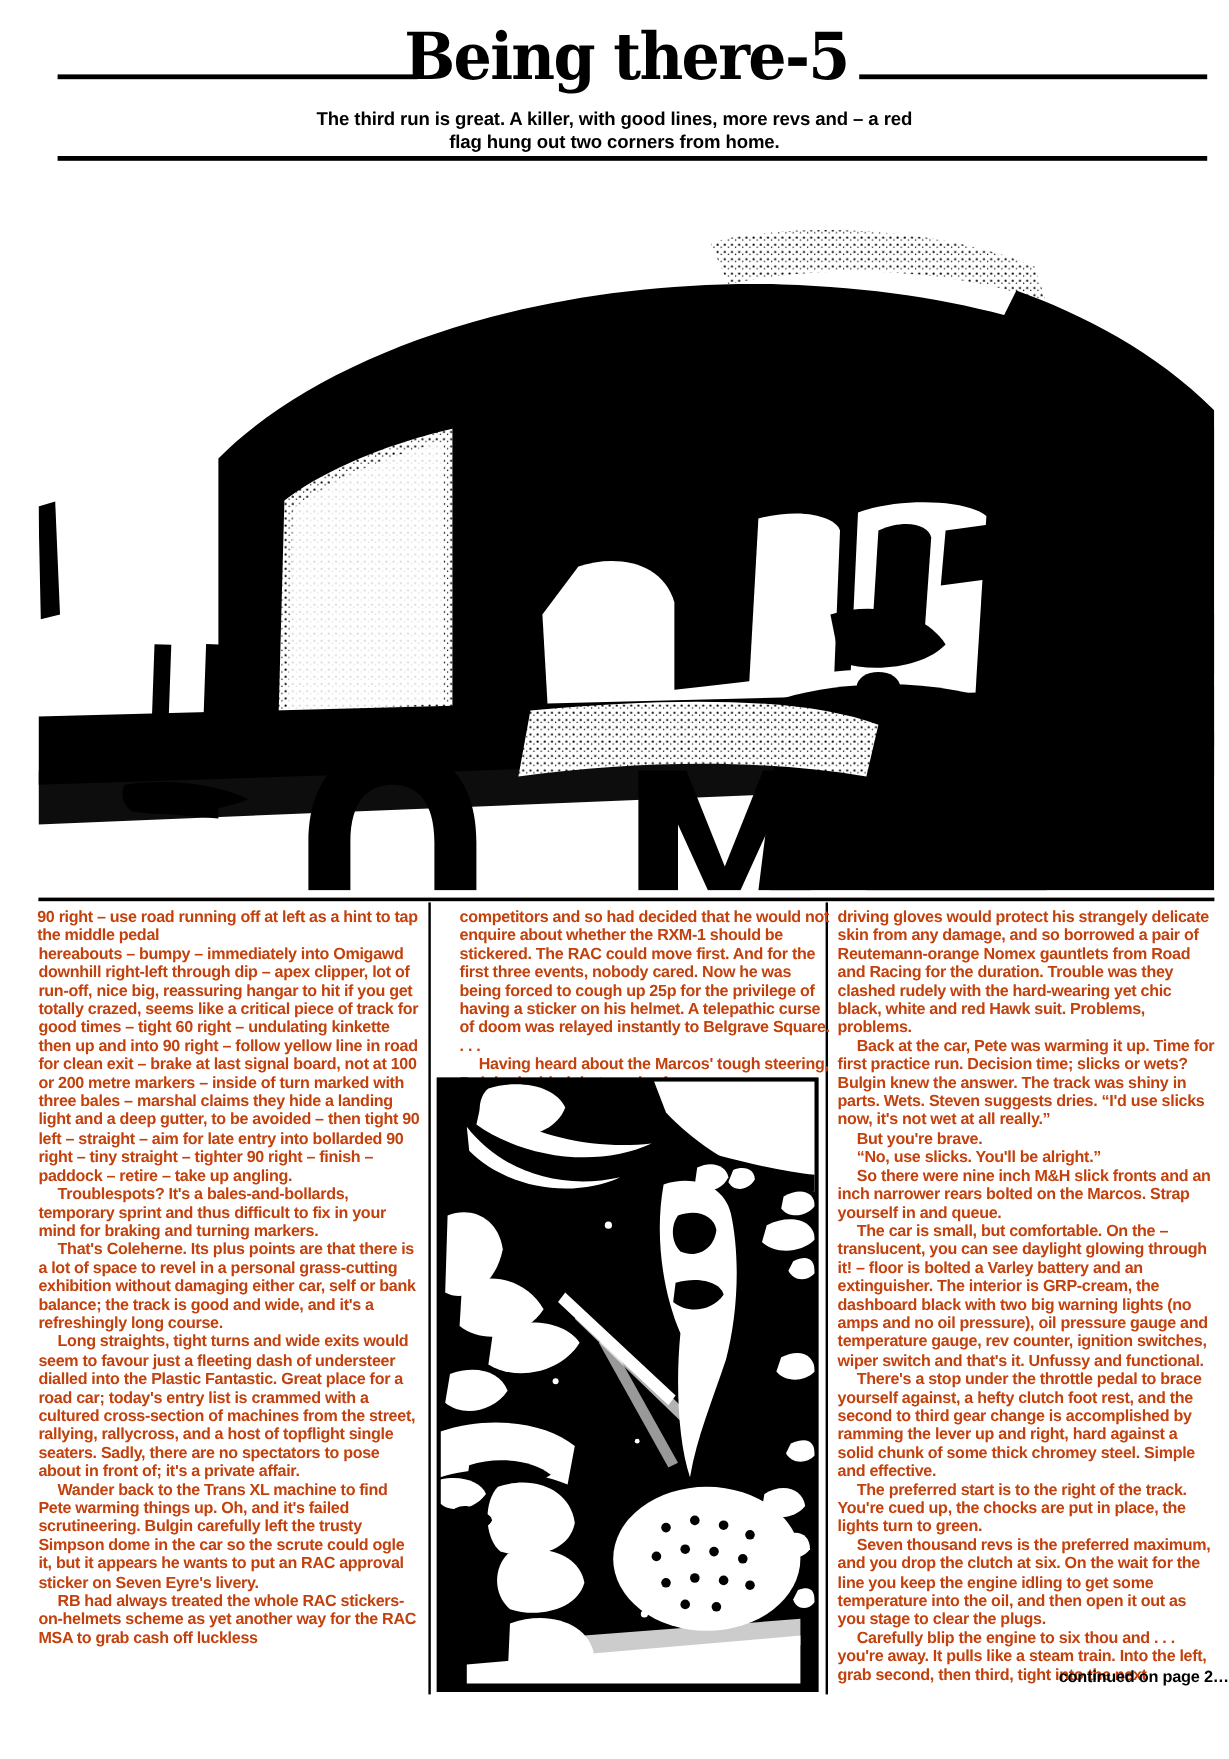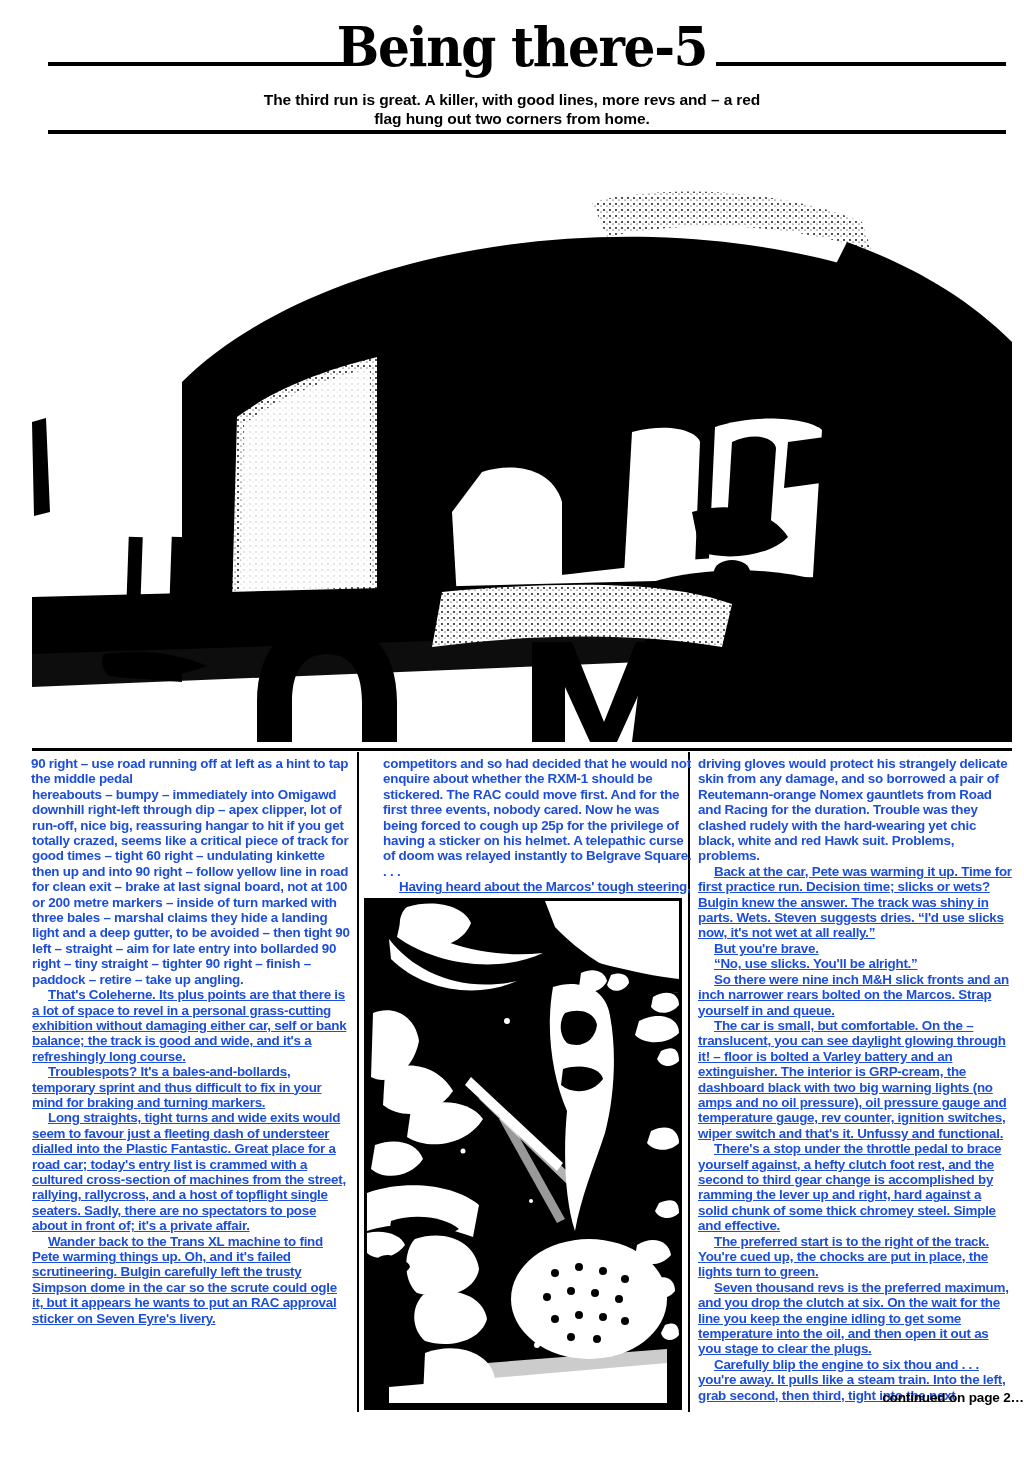--- a/index.html
+++ b/index.html
@@ -117,24 +117,24 @@
   
   .col {
     position: absolute;
     top: 756px;
     font-family: "Liberation Sans", sans-serif;
     font-size: 13.4px;
     line-height: 15.4px;
     font-weight: bold;
     letter-spacing: -0.25px;
     text-align: left;
-    color: #1d4ed8;
+    color: #c2410c;
   }
   .col p { margin: 0; }
-  .col p.indent { text-indent: 16px; text-decoration: underline; }
+  .col p.indent { text-indent: 16px; }
 
   .col1 { left: 32px;  width: 318px; }
   .col2 { left: 367px; width: 312px; margin-left: 16px; }
   .col3 { left: 698px; width: 316px; }
 
   
   .col1 .lead-frag { margin-left: -1px; }
   .clip-left { margin-left: -8px; }
 
   
@@ -252,24 +252,25 @@
   </div>
 
   <div class="rule-mid"></div>
 
   <div class="col-rule r1"></div>
   <div class="col-rule r2"></div>
 
   <div class="col col1">
     <p class="lead-frag">90 right – use road running off at left as a hint to tap the middle pedal</p>
     <p>hereabouts – bumpy – immediately into Omigawd downhill right-left through dip – apex clipper, lot of run-off, nice big, reassuring hangar to hit if you get totally crazed, seems like a critical piece of track for good times – tight 60 right – undulating kinkette then up and into 90 right – follow yellow line in road for clean exit – brake at last signal board, not at 100 or 200 metre markers – inside of turn marked with three bales – marshal claims they hide a landing light and a deep gutter, to be avoided – then tight 90 left – straight – aim for late entry into bollarded 90 right – tiny straight – tighter 90 right – finish – paddock – retire – take up angling.</p>
+    <p class="indent">Troublespots? It's a bales-and-bollards, temporary sprint and thus difficult to fix in your mind for braking and turning markers.</p>
     <p class="indent">That's Coleherne. Its plus points are that there is a lot of space to revel in a personal grass-cutting exhibition without damaging either car, self or bank balance; the track is good and wide, and it's a refreshingly long course.</p>
-    <p class="indent">Troublespots? It's a bales-and-bollards, temporary sprint and thus difficult to fix in your mind for braking and turning markers.</p>
     <p class="indent">Long straights, tight turns and wide exits would seem to favour just a fleeting dash of understeer dialled into the Plastic Fantastic. Great place for a road car; today's entry list is crammed with a cultured cross-section of machines from the street, rallying, rallycross, and a host of topflight single seaters. Sadly, there are no spectators to pose about in front of; it's a private affair.</p>
     <p class="indent">Wander back to the Trans XL machine to find Pete warming things up. Oh, and it's failed scrutineering. Bulgin carefully left the trusty Simpson dome in the car so the scrute could ogle it, but it appears he wants to put an RAC approval sticker on Seven Eyre's livery.</p>
+    <p class="indent clip-left">RB had always treated the whole RAC stickers-on-helmets scheme as yet another way for the RAC MSA to grab cash off luckless</p>
   </div>
 
   <div class="col col2">
     <p>competitors and so had decided that he would not enquire about whether the RXM-1 should be stickered. The RAC could move first. And for the first three events, nobody cared. Now he was being forced to cough up 25p for the privilege of having a sticker on his helmet. A telepathic curse of doom was relayed instantly to Belgrave Square. . . .</p>
     <p class="indent">Having heard about the Marcos' tough steering, Bulgin decided that a pair of proper</p>
   </div>
 
   <div class="engine-photo">
     <svg width="312" height="506" viewBox="0 0 312 506" xmlns="http://www.w3.org/2000/svg">
       <rect x="0" y="0" width="312" height="506" fill="#000000"></rect>

